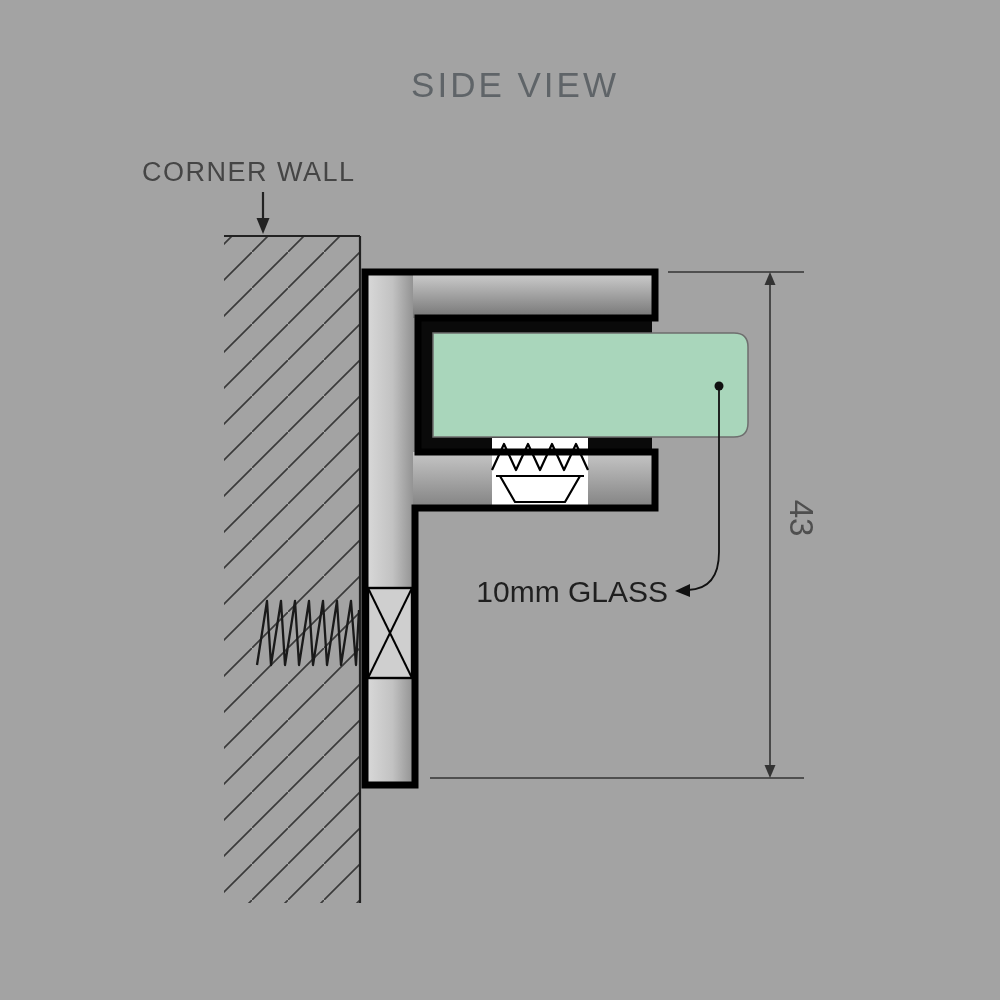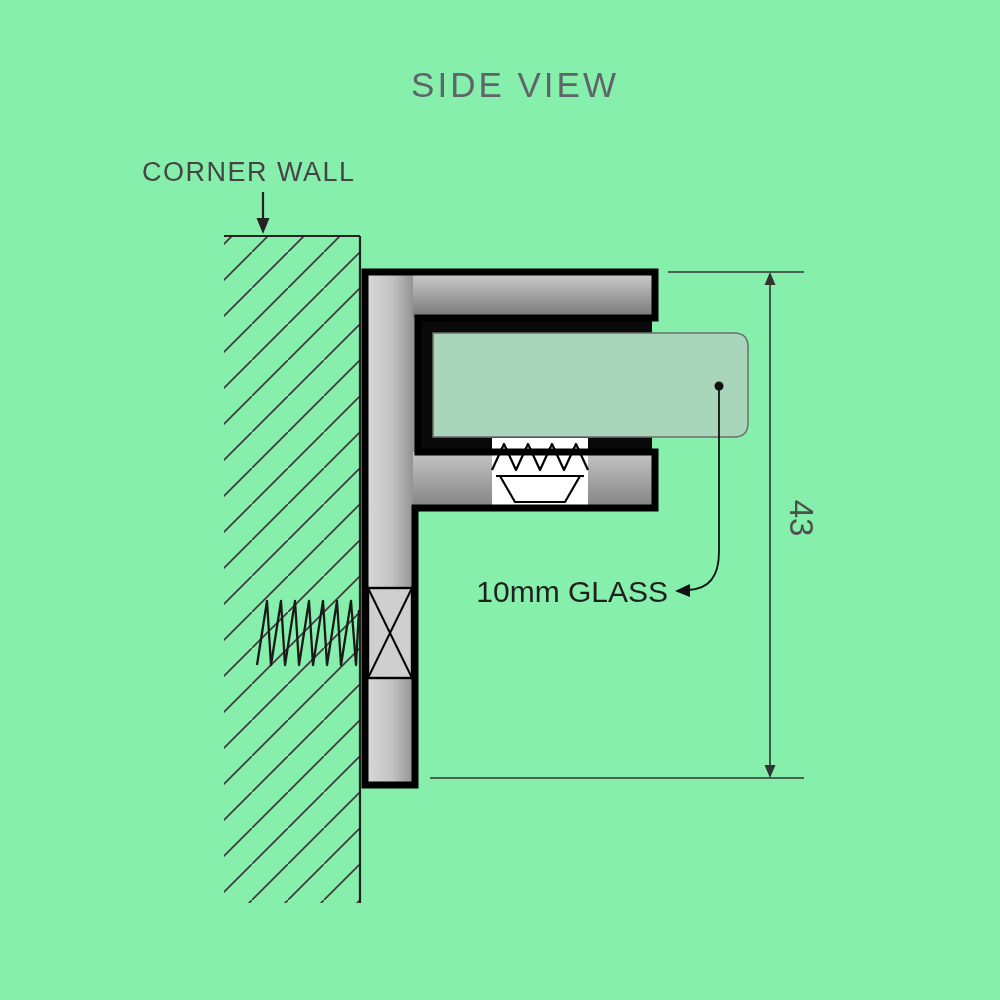--- a/index.html
+++ b/index.html
@@ -8,21 +8,21 @@
     background: #ffffff;
     width: 1000px;
     height: 1000px;
     overflow: hidden;
     font-family: "Liberation Sans", sans-serif;
   }
   .stage {
     position: relative;
     width: 1000px;
     height: 1000px;
-    background: #86efac;
+    background: #a3a3a3;
   }
   svg { display: block; }
   text {
     font-family: "Liberation Sans", "DejaVu Sans", sans-serif;
   }
 </style>
 </head>
 <body>
 
 <div class="stage">

